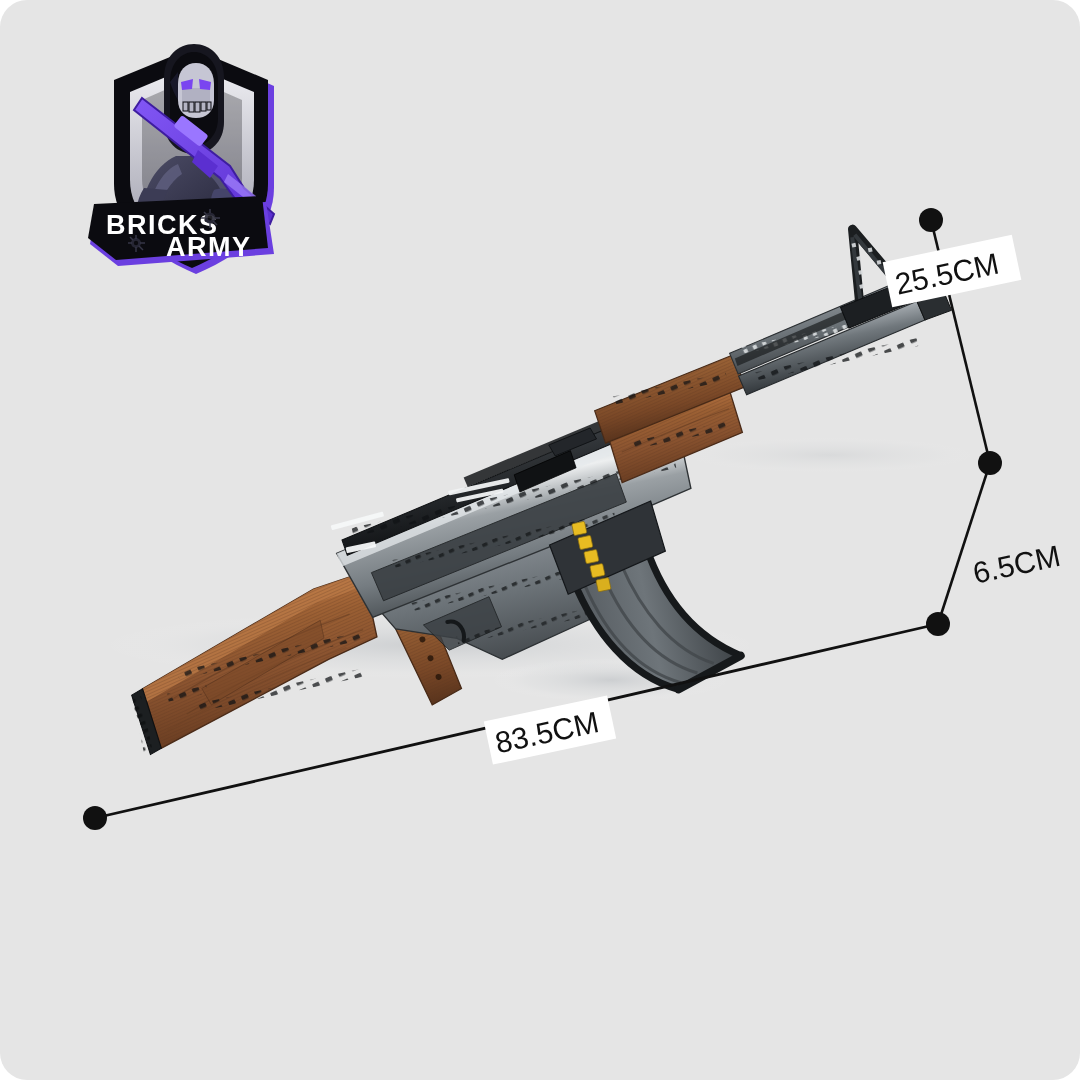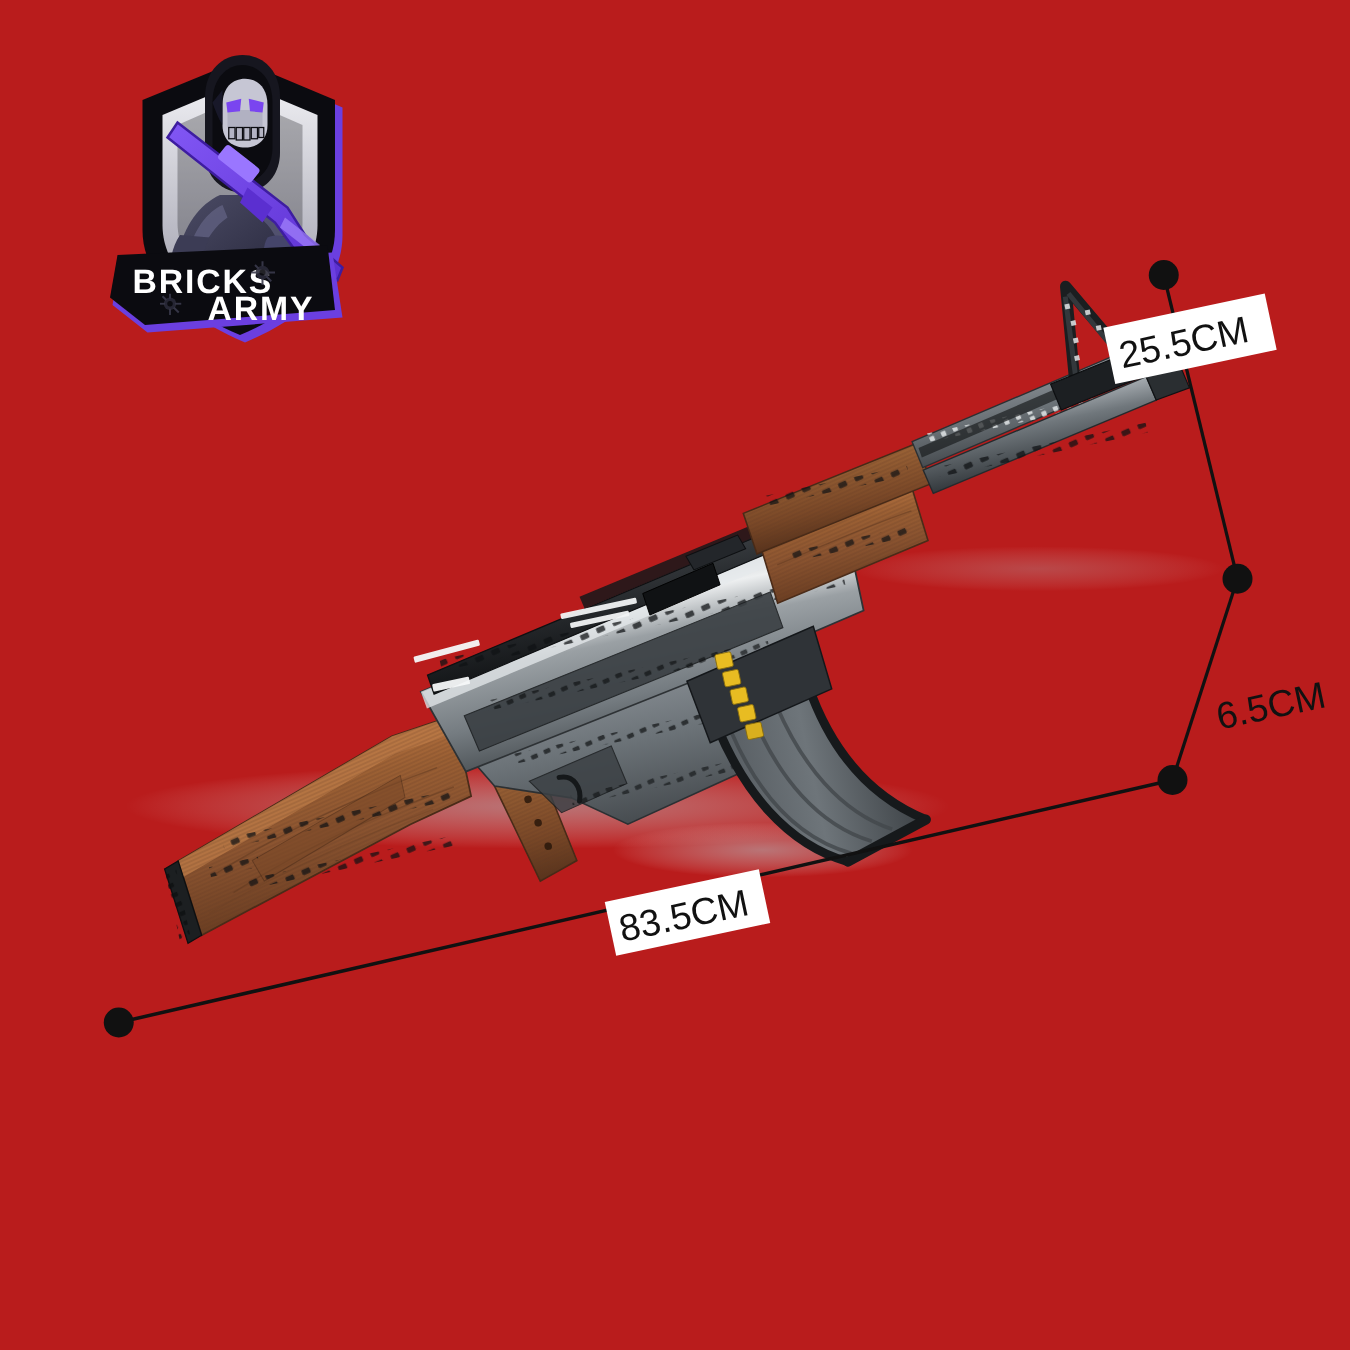--- a/index.html
+++ b/index.html
@@ -1,18 +1,18 @@
 <!DOCTYPE html>
 <html><head>
 <meta charset="utf-8">
 <style>
   html,body{margin:0;padding:0;background:#fff;}
   body{width:1080px;height:1080px;position:relative;overflow:hidden;
        font-family:"Liberation Sans","DejaVu Sans",sans-serif;}
-  .stage{position:absolute;inset:0;background:#b91c1c;}
+  .stage{position:absolute;inset:0;background:#e5e5e5;border-radius:27px;}
 
   
   .logo{position:absolute;left:78px;top:38px;width:230px;height:260px;}
   .logo svg{width:100%;height:100%;display:block;}
 
   
   .dims{position:absolute;inset:0;pointer-events:none;}
   .dims svg{width:1080px;height:1080px;display:block;}
   .dimtext{font-family:"Liberation Sans","DejaVu Sans",sans-serif;
            font-size:30px;font-weight:400;fill:#111;}

